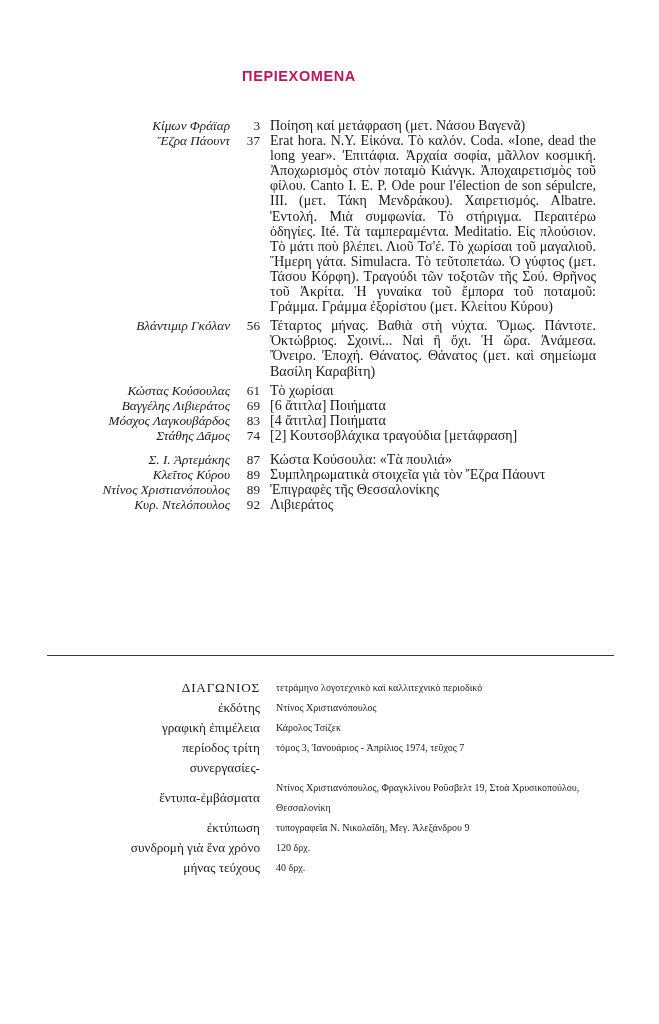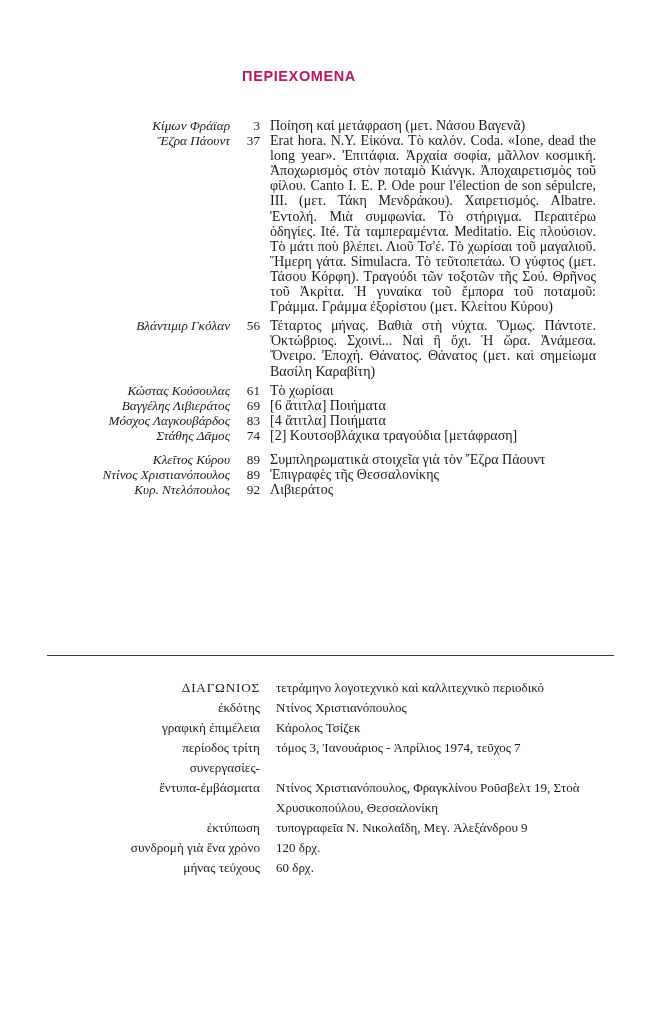--- a/index.html
+++ b/index.html
@@ -88,38 +88,38 @@
 
   
   .colophon {
     position: absolute;
     left: 96px;
     top: 678px;
     width: 520px;
   }
   .crow {
     display: flex;
-    align-items: flex-start;
+    align-items: center;
   }
   .crow .ckey {
     width: 164px;
     flex: 0 0 164px;
     text-align: right;
     font-size: 13.2px;
     line-height: 20px;
     padding-right: 16px;
     white-space: nowrap;
   }
   .crow .ckey.upright {
     font-style: normal;
     letter-spacing: 0.8px;
   }
   .crow .cval {
     flex: 1 1 auto;
-    font-size: 13px;
+    font-size: 10px;
     line-height: 20px;
   }
   .cval.empty { min-height: 20px; }
 </style>
 </head>
 <body>
 
 <div class="page">
 
   <div class="doc-title">ΠΕΡΙΕΧΟΜΕΝΑ</div>
@@ -169,20 +169,25 @@
     <div class="row">
       <div class="author">Στάθης Δᾶμος</div>
       <div class="page-num">74</div>
       <div class="descr">[2] Κουτσοβλάχικα τραγούδια [μετάφραση]</div>
     </div>
 
 
     <div class="gap-md"></div>
 
 
+    <div class="row">
+      <div class="author">Σ. Ι. Ἀρτεμάκης</div>
+      <div class="page-num">87</div>
+      <div class="descr">Κώστα Κούσουλα: «Τὰ πουλιά»</div>
+    </div>
 
     <div class="row">
       <div class="author">Κλεῖτος Κύρου</div>
       <div class="page-num">89</div>
       <div class="descr">Συμπληρωματικὰ στοιχεῖα γιὰ τὸν Ἔζρα Πάουντ</div>
     </div>
 
     <div class="row">
       <div class="author">Ντίνος Χριστιανόπουλος</div>
       <div class="page-num">89</div>
@@ -236,18 +241,18 @@
       <div class="cval">τυπογραφεῖα Ν. Νικολαΐδη, Μεγ. Ἀλεξάνδρου 9</div>
     </div>
 
     <div class="crow">
       <div class="ckey">συνδρομὴ γιὰ ἕνα χρόνο</div>
       <div class="cval">120 δρχ.</div>
     </div>
 
     <div class="crow">
       <div class="ckey">μήνας τεύχους</div>
-      <div class="cval">60 δρχ.</div>
+      <div class="cval">40 δρχ.</div>
     </div>
 
   </div>
 
 </div>
 
 </body></html>

